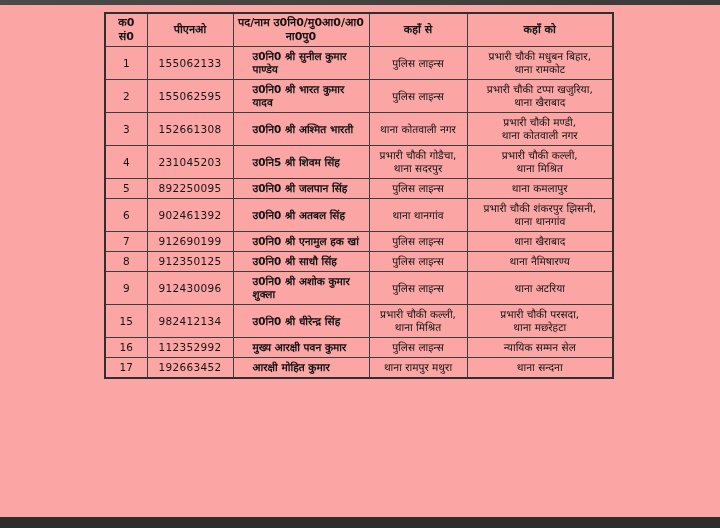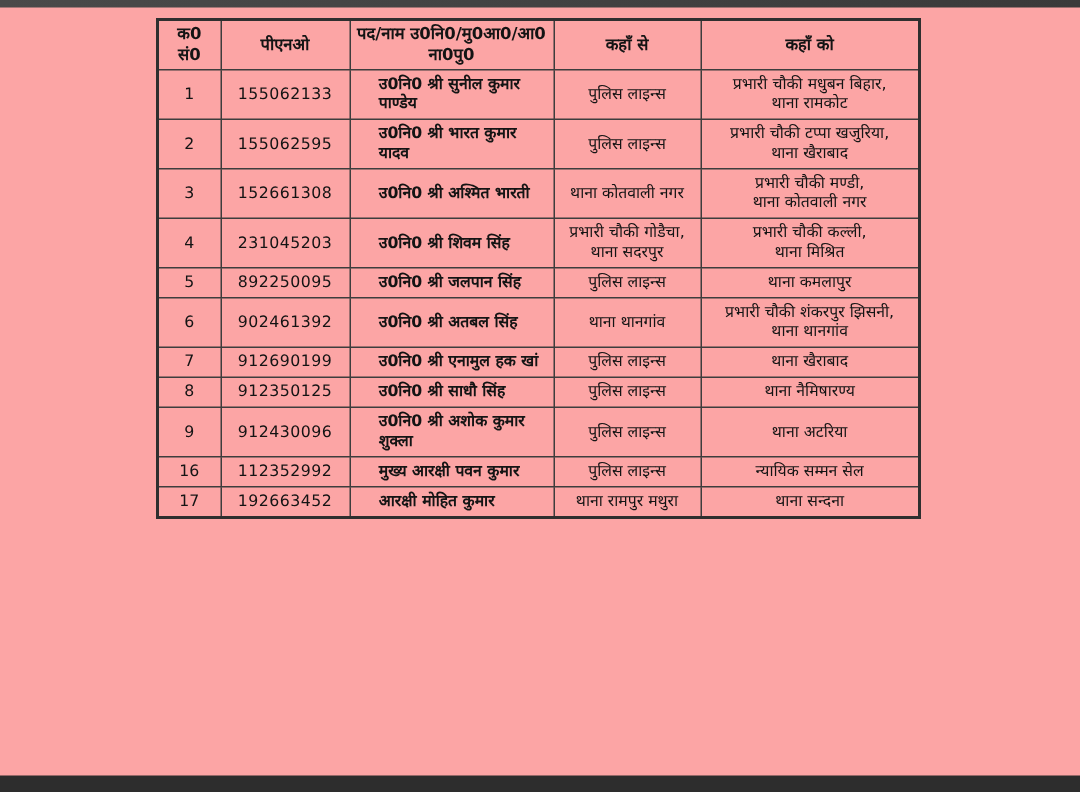--- a/index.html
+++ b/index.html
@@ -116,21 +116,21 @@
           <td class="c-sno">3</td>
           <td class="c-pno">152661308</td>
           <td class="c-name">उ0नि0 श्री अश्मित भारती</td>
           <td class="c-from">थाना कोतवाली नगर</td>
           <td class="c-to">प्रभारी चौकी मण्डी,
 थाना कोतवाली नगर</td>
         </tr>
         <tr>
           <td class="c-sno">4</td>
           <td class="c-pno">231045203</td>
-          <td class="c-name">उ0नि0 श्री शिवम सिंह</td>
+          <td class="c-name">उ0नि5 श्री शिवम सिंह</td>
           <td class="c-from">प्रभारी चौकी गोडैचा,
 थाना सदरपुर</td>
           <td class="c-to">प्रभारी चौकी कल्ली,
 थाना मिश्रित</td>
         </tr>
         <tr>
           <td class="c-sno">5</td>
           <td class="c-pno">892250095</td>
           <td class="c-name">उ0नि0 श्री जलपान सिंह</td>
           <td class="c-from">पुलिस लाइन्स</td>
@@ -159,20 +159,29 @@
           <td class="c-to">थाना नैमिषारण्य</td>
         </tr>
         <tr>
           <td class="c-sno">9</td>
           <td class="c-pno">912430096</td>
           <td class="c-name">उ0नि0 श्री अशोक कुमार शुक्ला</td>
           <td class="c-from">पुलिस लाइन्स</td>
           <td class="c-to">थाना अटरिया</td>
         </tr>
         <tr>
+          <td class="c-sno">15</td>
+          <td class="c-pno">982412134</td>
+          <td class="c-name">उ0नि0 श्री धीरेन्द्र सिंह</td>
+          <td class="c-from">प्रभारी चौकी कल्ली,
+थाना मिश्रित</td>
+          <td class="c-to">प्रभारी चौकी परसदा,
+थाना मछरेहटा</td>
+        </tr>
+        <tr>
           <td class="c-sno">16</td>
           <td class="c-pno">112352992</td>
           <td class="c-name">मुख्य आरक्षी पवन कुमार</td>
           <td class="c-from">पुलिस लाइन्स</td>
           <td class="c-to">न्यायिक सम्मन सेल</td>
         </tr>
         <tr>
           <td class="c-sno">17</td>
           <td class="c-pno">192663452</td>
           <td class="c-name">आरक्षी मोहित कुमार</td>

